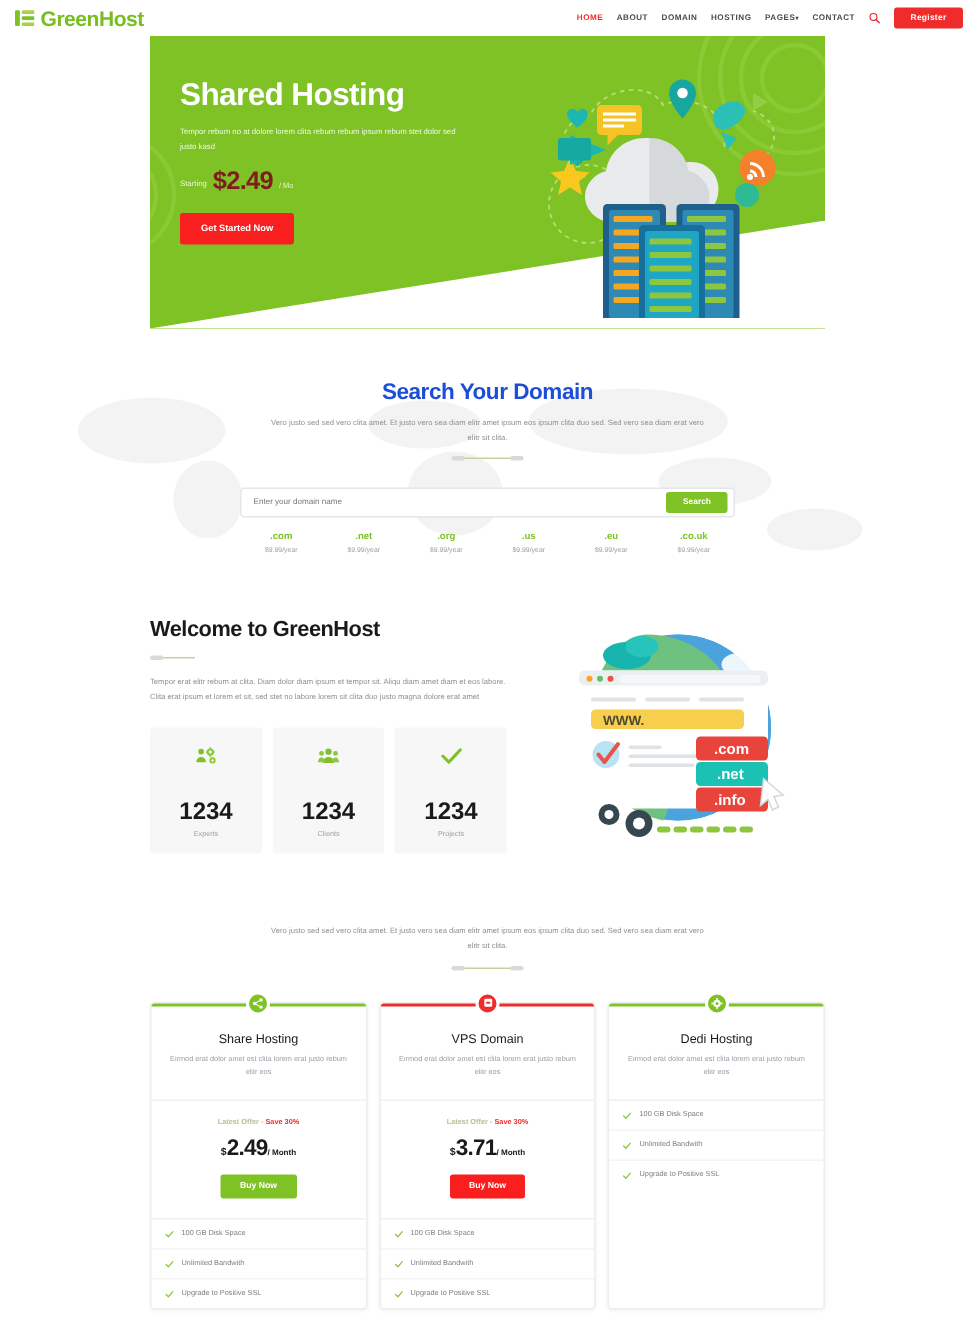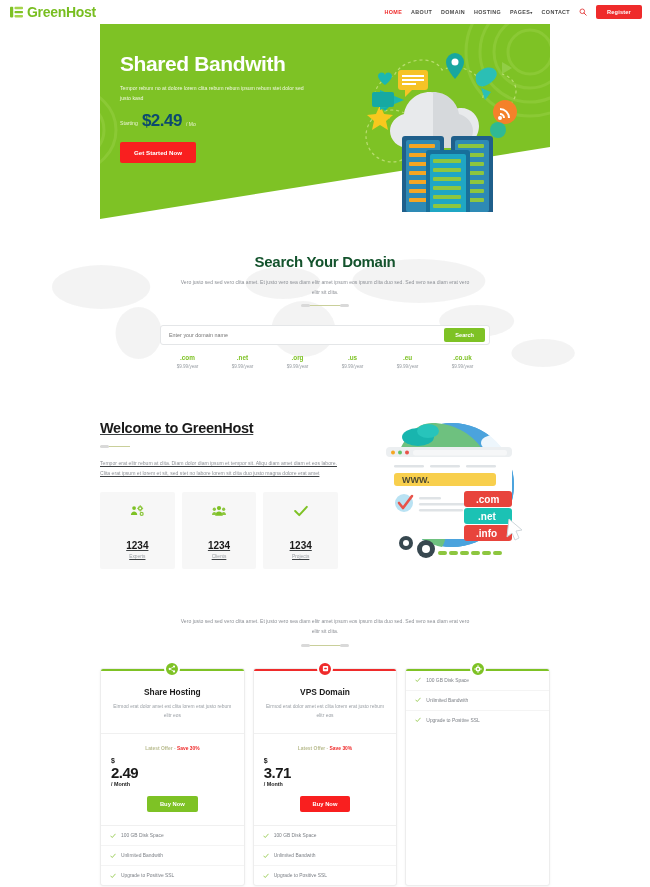--- a/index.html
+++ b/index.html
@@ -49,32 +49,32 @@
   .hero-inner { position:relative; z-index:3; padding:28px 0 0 20px; width:230px; }
   .hero-title {
     font-size:21px; font-weight:bold; color:#fff; letter-spacing:-0.4px;
     line-height:1.1; margin-bottom:9px;
   }
   .hero-desc {
     font-size:5.2px; color:#f0f7e2; line-height:1.85; width:196px; margin-bottom:9px;
   }
   .hero-price-row { display:flex; align-items:flex-end; gap:4px; margin-bottom:12px; }
   .hero-starting { font-size:5.2px; color:#eaf4d5; padding-bottom:3px; }
-  .hero-price { font-size:17px; font-weight:bold; color:#0c4a6e; line-height:1; letter-spacing:-0.5px; }
+  .hero-price { font-size:17px; font-weight:bold; color:#7f1d1d; line-height:1; letter-spacing:-0.5px; }
   .hero-per { font-size:5px; color:#eaf4d5; padding-bottom:2px; }
   .btn-hero {
     background:#f91f1f; color:#fff; border:none; border-radius:2px;
     font-size:6.2px; font-weight:bold; padding:7px 14px; cursor:pointer;
   }
   .hero-art { position:absolute; right:4px; top:16px; z-index:2; }
 
   
   .section { padding:0 100px; }
   .sec-title {
-    font-size:15px; font-weight:bold; color:#14532d; text-align:center;
+    font-size:15px; font-weight:bold; color:#1d4ed8; text-align:center;
     letter-spacing:-0.3px;
   }
   .sec-sub {
     font-size:5.1px; color:#8d9096; text-align:center; line-height:1.9;
     width:290px; margin:8px auto 0;
   }
   .divider { width:44px; height:1px; background:#c9cf9a; margin:8px auto 0; position:relative; }
   .divider:before, .divider:after {
     content:""; position:absolute; top:-1px; width:9px; height:3px;
     background:#d9d9d9; border-radius:2px;
@@ -100,63 +100,63 @@
   .btn-search {
     background:#7ec225; color:#fff; border:none; border-radius:2px;
     font-size:5.6px; font-weight:bold; padding:4px 11px; cursor:pointer; margin:0 1px;
   }
   .tlds { display:flex; justify-content:space-between; margin:9px 60px 0; }
   .tld { text-align:center; flex:1; }
   .tld-name { font-size:6.4px; font-weight:bold; color:#7ec225; }
   .tld-price { font-size:4.6px; color:#9ba0a6; margin-top:3px; }
 
   
-  .welcome { display:flex; padding-top:38px; align-items:flex-end; gap:12px;text-decoration:underline; }
+  .welcome { display:flex; padding-top:38px; align-items:center; gap:12px; }
   .welcome-left { width:238px; padding-top:4px; }
   .welcome-title { font-size:14.5px; font-weight:bold; color:#1a1a1a; letter-spacing:-0.3px; }
   .welcome-div { width:30px; height:1px; background:#c9cf9a; margin:10px 0 0; position:relative; }
   .welcome-div:before {
     content:""; position:absolute; left:0; top:-1px; width:9px; height:3px;
     background:#d9d9d9; border-radius:2px;
   }
   .welcome-desc { font-size:5.1px; color:#8d9096; line-height:2.0; margin-top:11px; }
   .stats { display:flex; gap:7px; margin-top:14px; }
   .stat {
     flex:1; background:#f7f7f7; border-radius:2px; padding:11px 6px 10px;
     text-align:center;
   }
   .stat-icon { height:16px; display:flex; align-items:center; justify-content:center; }
-  .stat-num { font-size:10px; font-weight:bold; color:#1a1a1a; margin-top:21px; }
+  .stat-num { font-size:16px; font-weight:bold; color:#1a1a1a; margin-top:21px; }
   .stat-label { font-size:4.8px; color:#9ba0a6; margin-top:3px; }
   .welcome-right { flex:1; display:flex; justify-content:center; padding-top:2px; }
 
   
   .plans-sec { padding-top:40px; padding-bottom:14px; }
   .plans { display:flex; gap:8px; margin-top:22px; }
   .plan {
     flex:1; background:#fff; border:1px solid #ededed; border-radius:3px;
     position:relative; box-shadow:0 1px 3px rgba(0,0,0,0.05);
   }
   .plan-topbar { height:2px; background:#7ec225; border-radius:3px 3px 0 0; }
   .plan.featured .plan-topbar { background:#ef2b2b; }
   .plan-badge {
     position:absolute; top:-8px; left:50%; transform:translateX(-50%);
     width:16px; height:16px; border-radius:50%; background:#7ec225;
     display:flex; align-items:center; justify-content:center;
     border:2px solid #fff;
   }
   .plan.featured .plan-badge { background:#ef2b2b; }
   .plan-head { padding:16px 10px 13px; text-align:center; border-bottom:1px solid #f0f0f0; }
-  .plan-name { font-size:8.4px; font-weight:bold; color:#1a1a1a; }
+  .plan-name { font-size:8.4px; font-weight:normal; color:#1a1a1a; }
   .plan-desc { font-size:4.9px; color:#9ba0a6; line-height:1.9; margin-top:5px; }
   .plan-pricebox { padding:12px 10px 13px; text-align:center; border-bottom:1px solid #f0f0f0; }
   .plan-offer { font-size:4.9px; font-weight:bold; }
   .plan-offer .muted { color:#b9bc8f; }
   .plan-offer .save { color:#ef2b2b; }
-  .plan-price { margin-top:6px; display:flex; align-items:baseline; justify-content:center;flex-direction:column; }
+  .plan-price { margin-top:6px; display:flex; align-items:baseline; justify-content:center; }
   .cur { font-size:7px; font-weight:bold; color:#1a1a1a; }
   .amt { font-size:15px; font-weight:bold; color:#1a1a1a; letter-spacing:-0.5px; }
   .per { font-size:5.4px; font-weight:bold; color:#1a1a1a; }
   .btn-buy {
     margin-top:9px; background:#7ec225; color:#fff; border:none; border-radius:2px;
     font-size:5.8px; font-weight:bold; padding:5px 13px; cursor:pointer;
   }
   .plan.featured .btn-buy { background:#f91f1f; }
   .feat { display:flex; align-items:center; gap:5px; padding:6.5px 9px; border-bottom:1px solid #f4f4f4; }
   .feat:last-child { border-bottom:none; }
@@ -277,21 +277,21 @@
           <rect x="83" y="155" width="28" height="4" rx="1"></rect>
             <rect x="83" y="164" width="28" height="4" rx="1"></rect>
           <rect x="83" y="173" width="28" height="4" rx="1"></rect>
         </g>
       </g>
     </svg>
 
     <div class="hero-diag"></div>
 
     <div class="hero-inner">
-      <div class="hero-title">Shared Bandwith</div>
+      <div class="hero-title">Shared Hosting</div>
       <div class="hero-desc">Tempor rebum no at dolore lorem clita rebum rebum ipsum rebum stet dolor sed justo kasd</div>
       <div class="hero-price-row">
         <span class="hero-starting">Starting</span>
         <span class="hero-price">$2.49</span>
         <span class="hero-per">/ Mo</span>
       </div>
       <button class="btn-hero">Get Started Now</button>
     </div>
   </div>
 
@@ -556,20 +556,24 @@
             <circle cx="8" cy="8" r="5" fill="#fff"></circle>
             <circle cx="8" cy="8" r="2" fill="#7ec225"></circle>
             <g fill="#fff">
                 <rect x="7" y="0.5" width="2" height="3"></rect>
                 <rect x="7" y="12.5" width="2" height="3"></rect>
                 <rect x="0.5" y="7" width="3" height="2"></rect>
                 <rect x="12.5" y="7" width="3" height="2"></rect>
               </g>
           </svg>
         </div>
+        <div class="plan-head">
+          <div class="plan-name">Dedi Hosting</div>
+          <div class="plan-desc">Eirmod erat dolor amet est clita lorem erat justo rebum elitr eos</div>
+        </div>
         <div class="feat">
           <svg class="chk" viewBox="0 0 16 16">
               <path d="M2 8 L6 12 L14 3" fill="none" stroke="#8dc63f" stroke-width="2.2" stroke-linecap="round" stroke-linejoin="round"></path>
             </svg>
           <span class="feat-txt">100 GB Disk Space</span>
           </div>
         <div class="feat">
           <svg class="chk" viewBox="0 0 16 16">
               <path d="M2 8 L6 12 L14 3" fill="none" stroke="#8dc63f" stroke-width="2.2" stroke-linecap="round" stroke-linejoin="round"></path>
             </svg>

